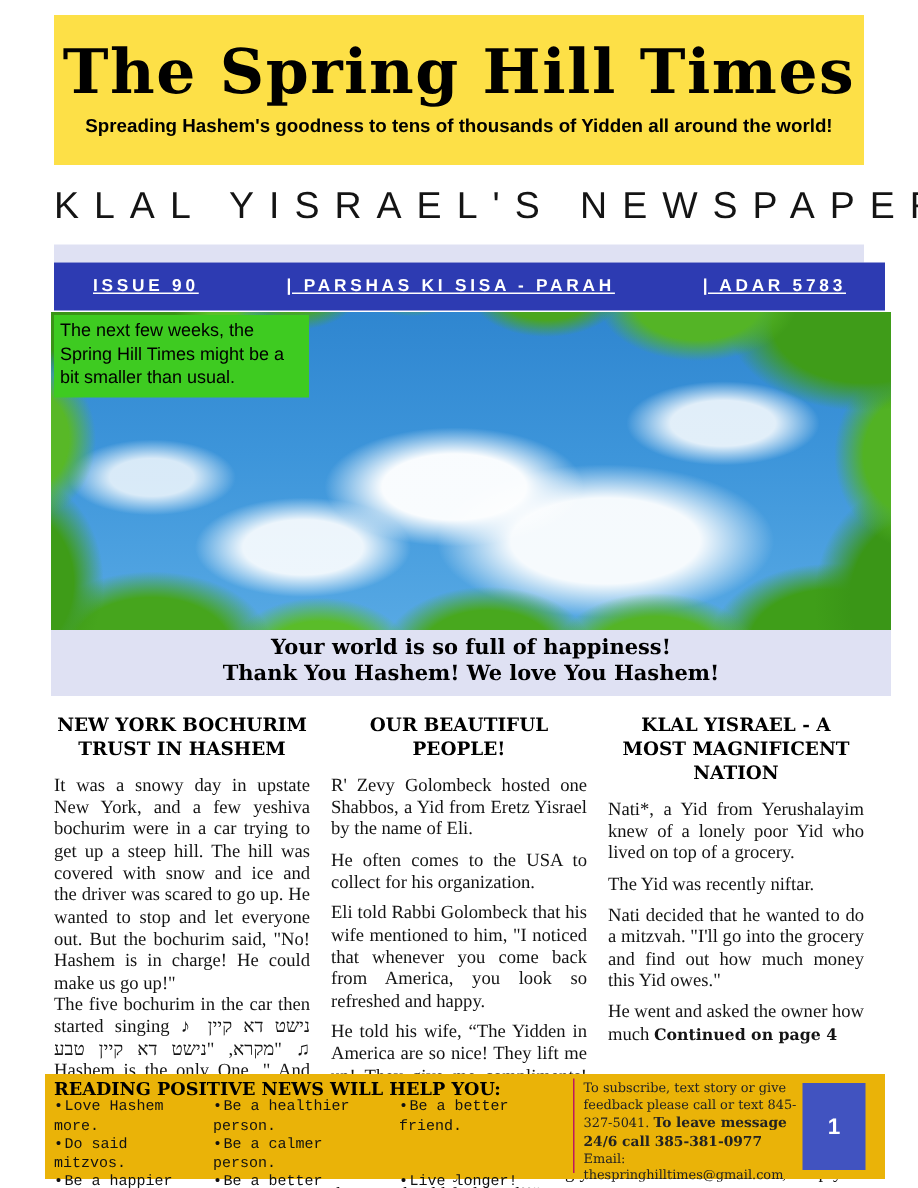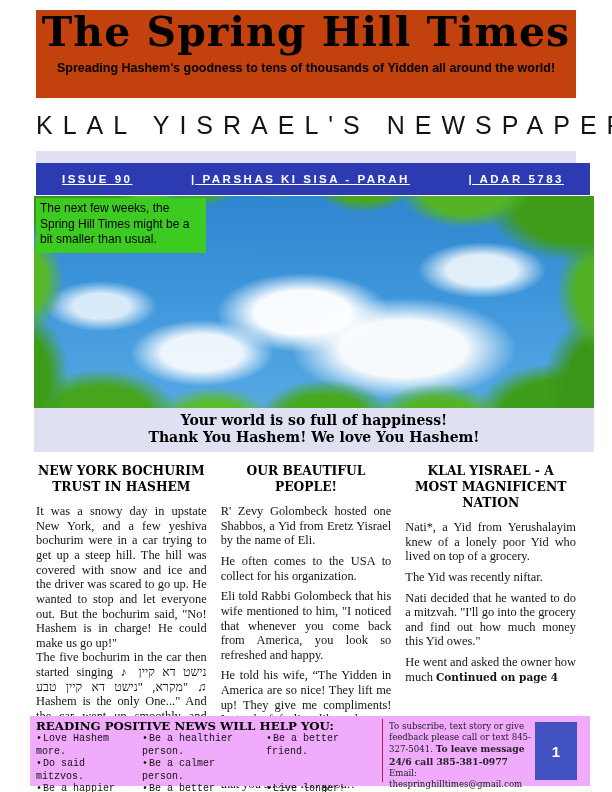--- a/index.html
+++ b/index.html
@@ -4,22 +4,22 @@
 <style>
   * { margin:0; padding:0; box-sizing:border-box; }
   html,body { background:#ffffff; }
   body {
     width:612px; height:792px; position:relative; overflow:hidden;
     font-family:"Liberation Sans", sans-serif; color:#111;
   }
 
   
   .masthead {
-    margin:10px 36px 0 36px; height:88px; background:#c2410c;
-    text-align:center; padding-top:0;
+    margin:10px 36px 0 36px; height:100px; background:#fde047;
+    text-align:center; padding-top:16px;
   }
   .masthead .title {
     font-family:"DejaVu Serif", serif; font-weight:700; font-size:41px;
     letter-spacing:1px; line-height:1.1; color:#000;
   }
   .masthead .tagline {
     margin-top:6px; font-weight:700; font-size:12.5px; color:#000;
   }
 
   
@@ -93,21 +93,21 @@
     text-align:center; line-height:1.3; margin-bottom:9px; color:#000;
   }
   .col p { margin-bottom:6px; }
   .col.tight p { margin-bottom:0; }
   .continued { font-family:"DejaVu Serif", serif; font-weight:700; font-size:10.5px; }
   .wide-para { grid-column:2 / 4; margin-top:0; }
 
   
   .footer {
     position:absolute; left:30px; top:716px; width:560px; height:70px;
-    background:#f0abfc; display:flex; padding:3px 6px 4px 6px;
+    background:#eab308; display:flex; padding:3px 6px 4px 6px;
   }
   .help { width:346px; }
   .help-heading {
     font-family:"DejaVu Serif", serif; font-weight:700; font-size:11.8px; color:#000;
   }
   .help-cols { display:flex; font-family:Liberation Mono, monospace; font-size:10px; line-height:1.25; }
   .help-col { padding-right:4px; }
   .help-col.c1 { width:106px; }
   .help-col.c2 { width:124px; }
   .help-col.c3 { width:116px; }

